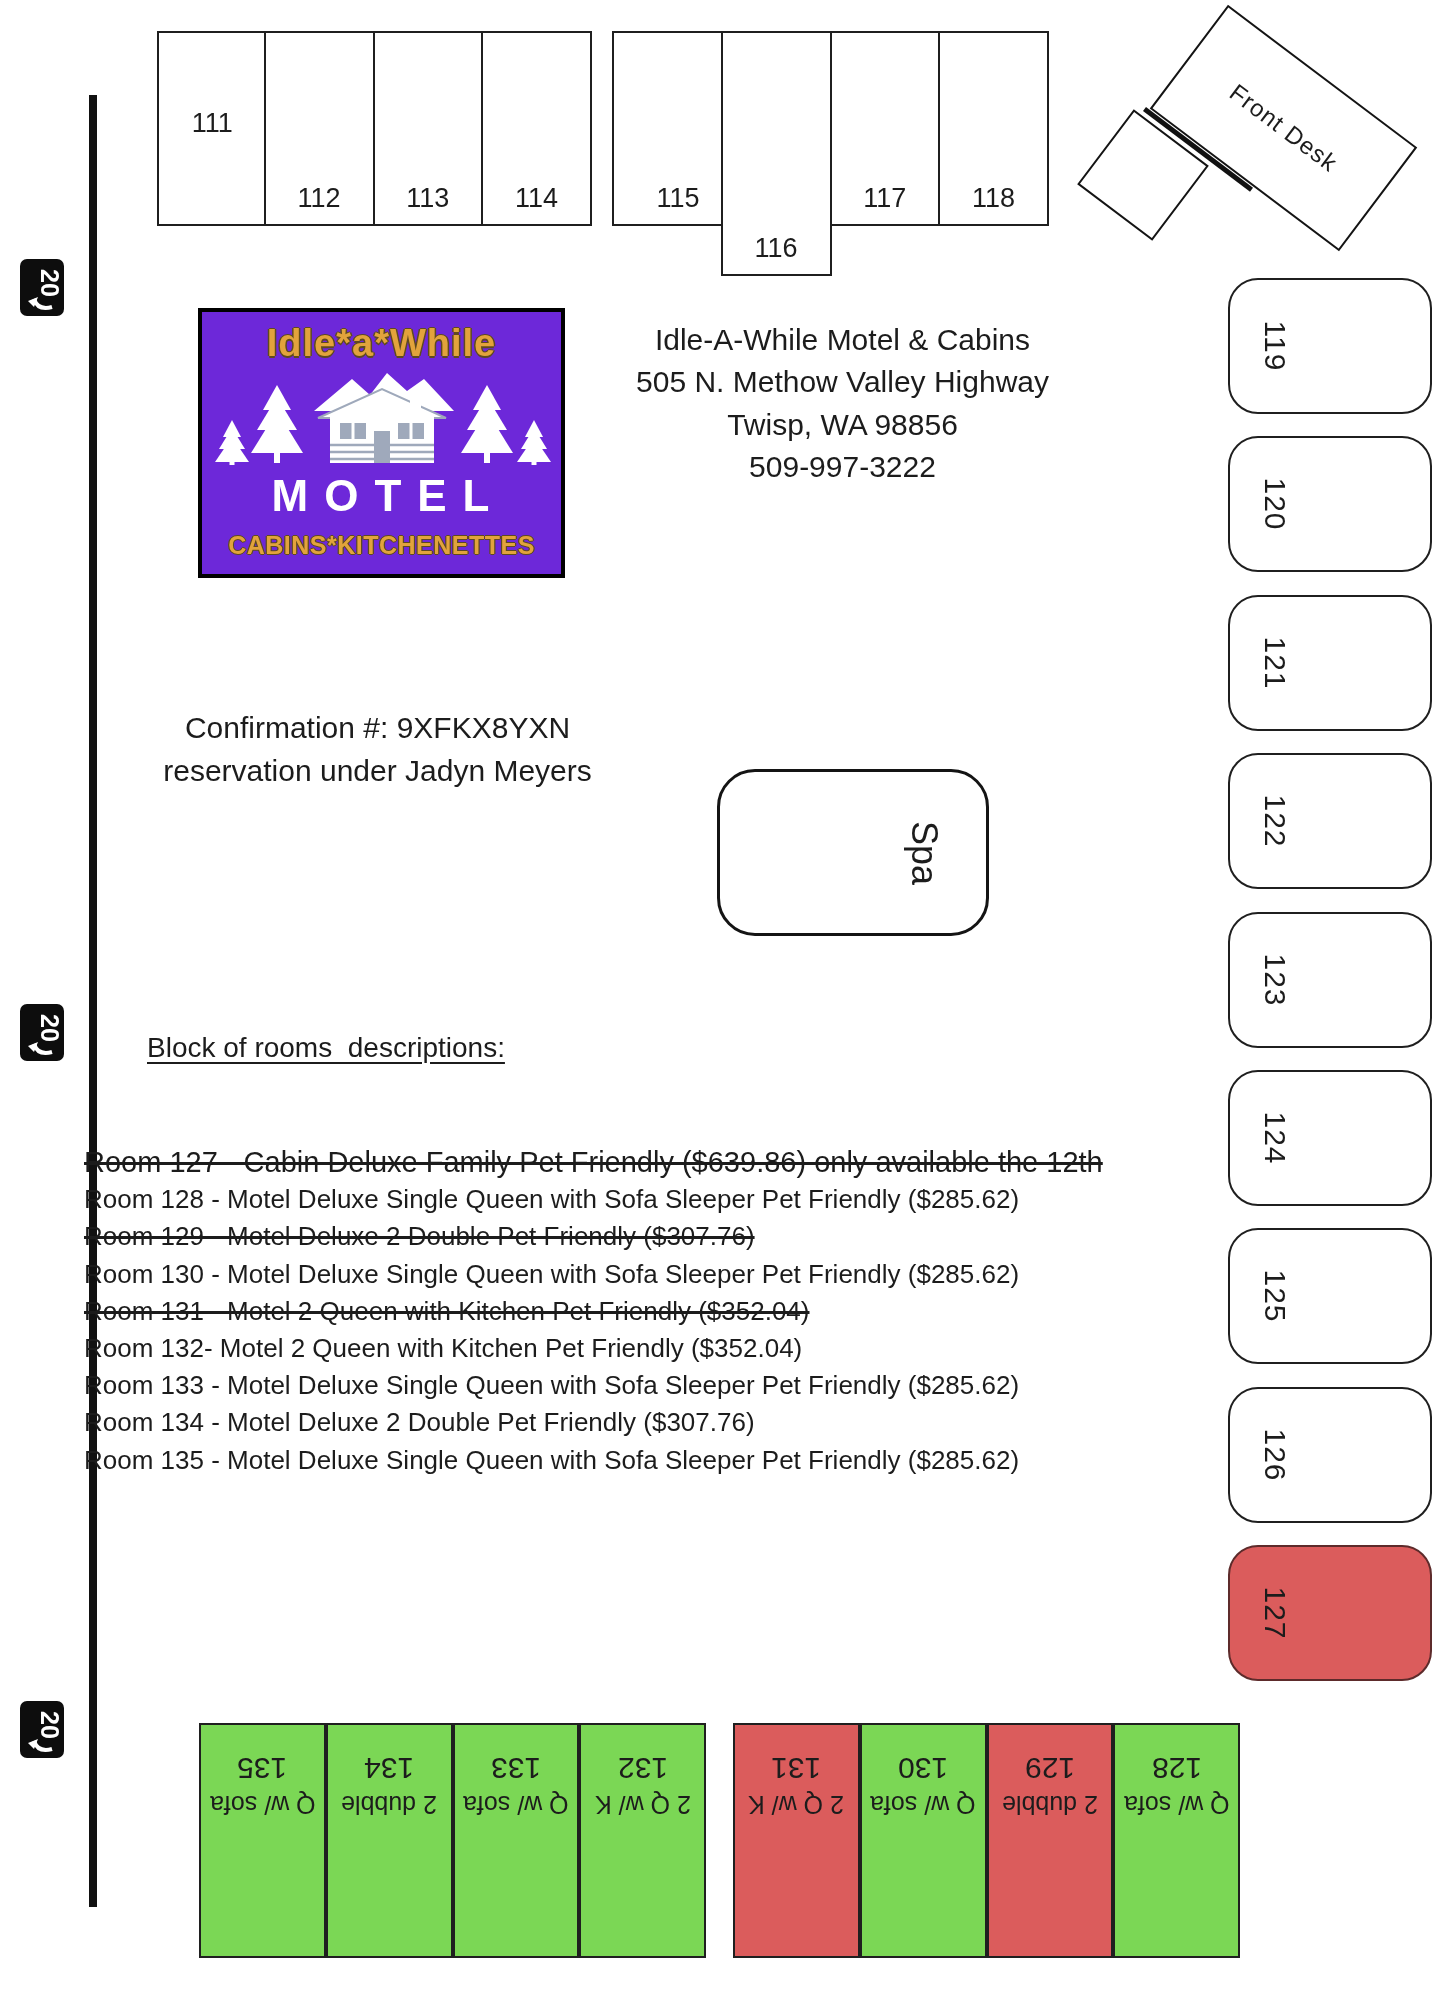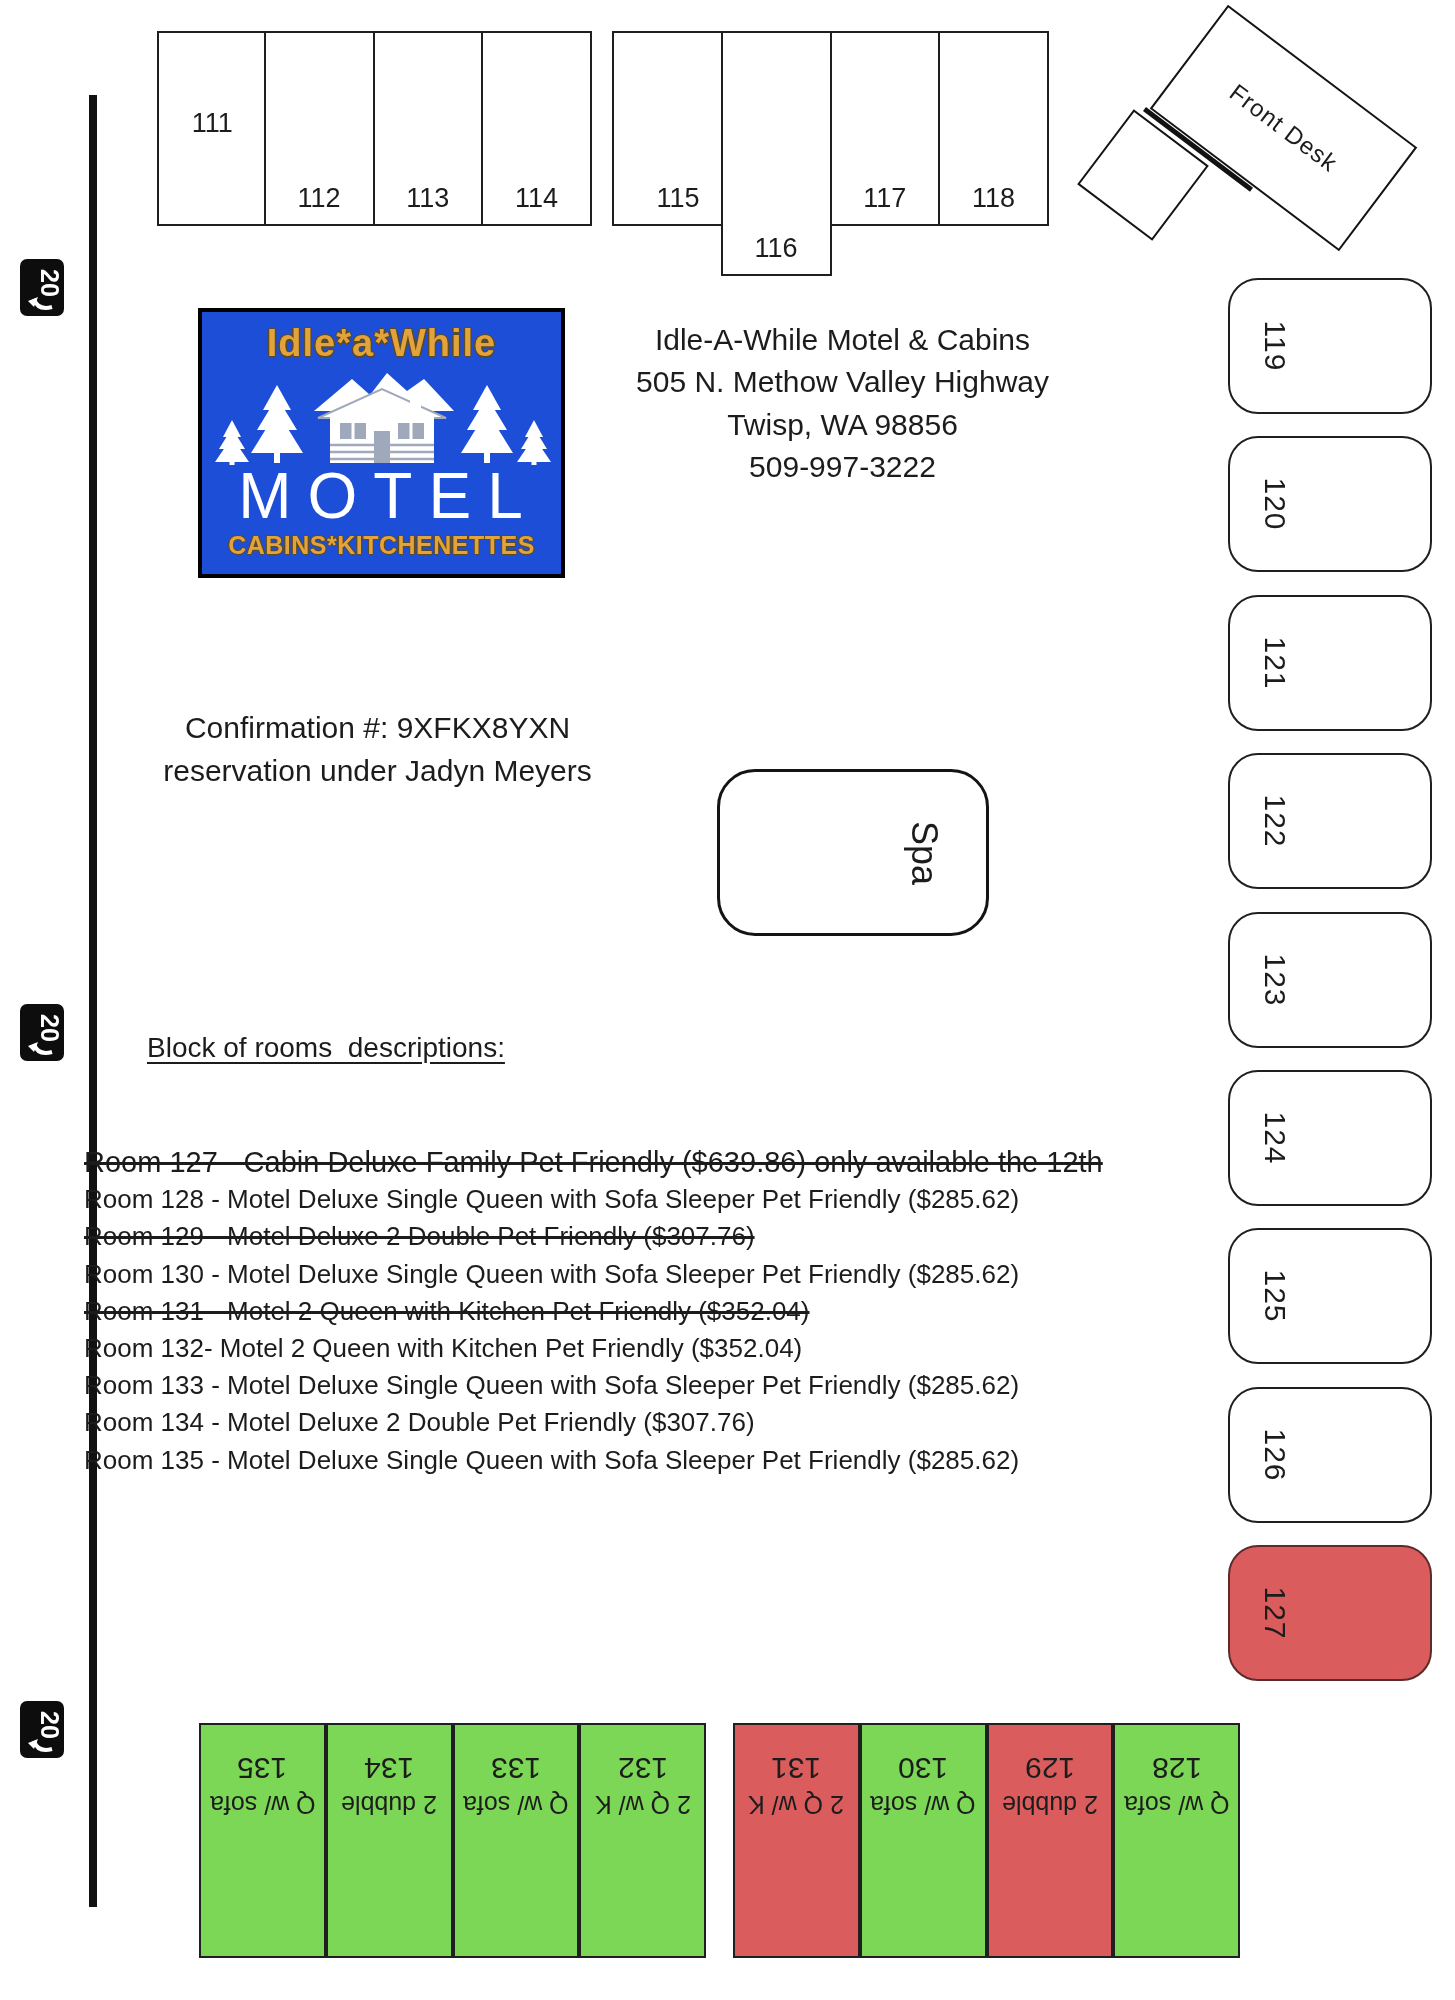--- a/index.html
+++ b/index.html
@@ -26,24 +26,24 @@
   .rc-box{width:204px;height:136px;border:2.5px solid #1f1f1f;border-radius:30px;background:#fff;}
   .rc-box.blocked{background:#DB5C5C;border-color:#5d2b2b;}
   .rc-num{position:absolute;left:45px;top:50%;transform:translate(-50%,-50%) rotate(90deg);
           font-size:30px;letter-spacing:1px;white-space:nowrap;}
 
   
   .spa{border:3.5px solid #141414;border-radius:38px;background:#fff;}
   .spa-label{position:absolute;left:204px;top:50%;transform:translate(-50%,-50%) rotate(90deg);font-size:36px;}
 
   
-  .logo{border:4px solid #000;background:#1d4ed8;display:flex;flex-direction:column;align-items:center;overflow:hidden;}
+  .logo{border:4px solid #000;background:#6d28d9;display:flex;flex-direction:column;align-items:center;overflow:hidden;}
   .logo-title{margin-top:10px;font-size:38px;font-weight:800;color:#E2A33C;letter-spacing:1px;white-space:pre;
     text-shadow:-1.5px 0 #5f4a1e,1.5px 0 #5f4a1e,0 -1.5px #5f4a1e,0 1.5px #5f4a1e;}
-  .logo-word{font-size:64px;font-weight:400;color:#fff;letter-spacing:16px;line-height:62px;margin-left:14px;}
+  .logo-word{font-size:44px;font-weight:700;color:#fff;letter-spacing:16px;line-height:62px;margin-left:14px;}
   .logo-sub{font-size:25px;font-weight:800;color:#E2A33C;letter-spacing:0.5px;margin-top:4px;white-space:pre;
     text-shadow:-1.2px 0 #5f4a1e,1.2px 0 #5f4a1e,0 -1.2px #5f4a1e,0 1.2px #5f4a1e;}
 
   
   .address{width:505px;text-align:center;font-size:30px;line-height:42.4px;}
   .confirmation{width:565px;text-align:center;font-size:30px;line-height:43px;}
   .block-heading{font-size:28px;text-decoration:underline;text-underline-offset:5px;white-space:pre;}
   .price-note{font-size:27px;white-space:pre;}
   .price-note sup{font-size:0.6em;}
   .desc-rows{font-size:26px;}

